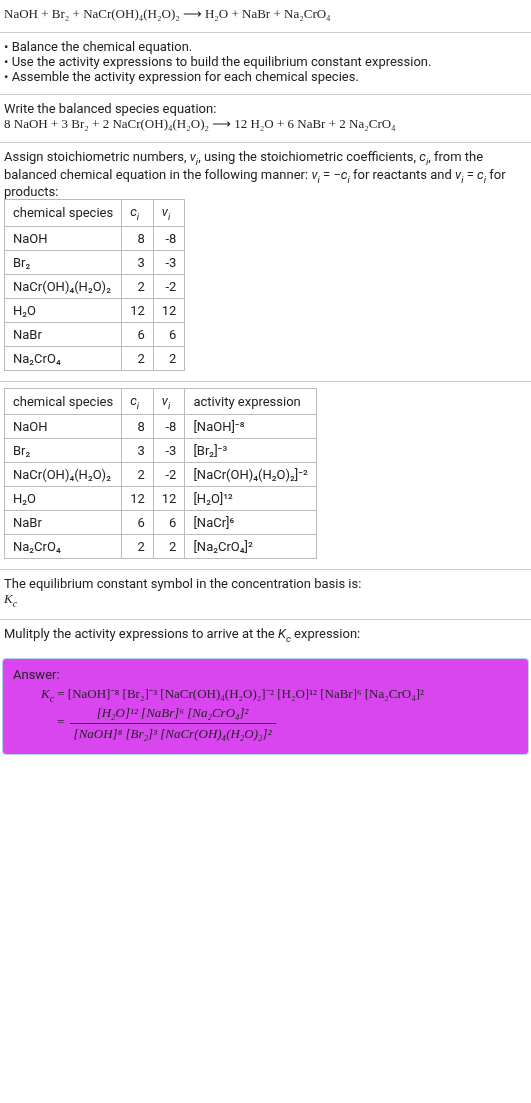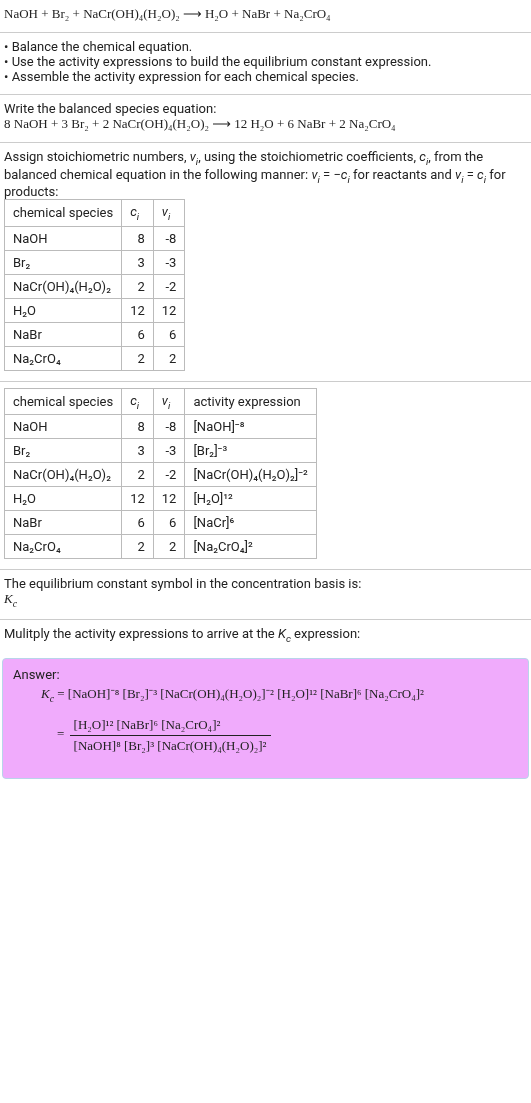--- a/index.html
+++ b/index.html
@@ -29,30 +29,32 @@
   table.data th, table.data td {
     border: 1px solid #bbb;
     padding: 4px 8px;
     font-size: 13px;
     text-align: left;
     font-weight: normal;
     white-space: nowrap;
   }
   table.data td.num { text-align: right; }
   .answer-box {
-    background: #f0abfc;
+    background: #d946ef;
     border: 1px solid #b8d4ea;
     border-radius: 4px;
     padding: 8px 10px 10px 10px;
     margin: 4px 2px 8px 2px;
   }
   .frac {
     display: inline-block;
     vertical-align: middle;
-    margin: 12px 2px;
+    text-align: center;
+    margin: 0 2px;
+    font-style: italic;
   }
   .frac .num { display:block; border-bottom: 1px solid #222; padding: 0 4px 2px 4px;}
   .frac .den { display:block; padding: 2px 4px 0 4px;}
   .eq-line { margin: 2px 0; }
 </style>
 </head>
 <body>
 
 <div class="section">
   <div class="math">NaOH + Br₂ + NaCr(OH)₄(H₂O)₂  ⟶  H₂O + NaBr + Na₂CrO₄</div>

